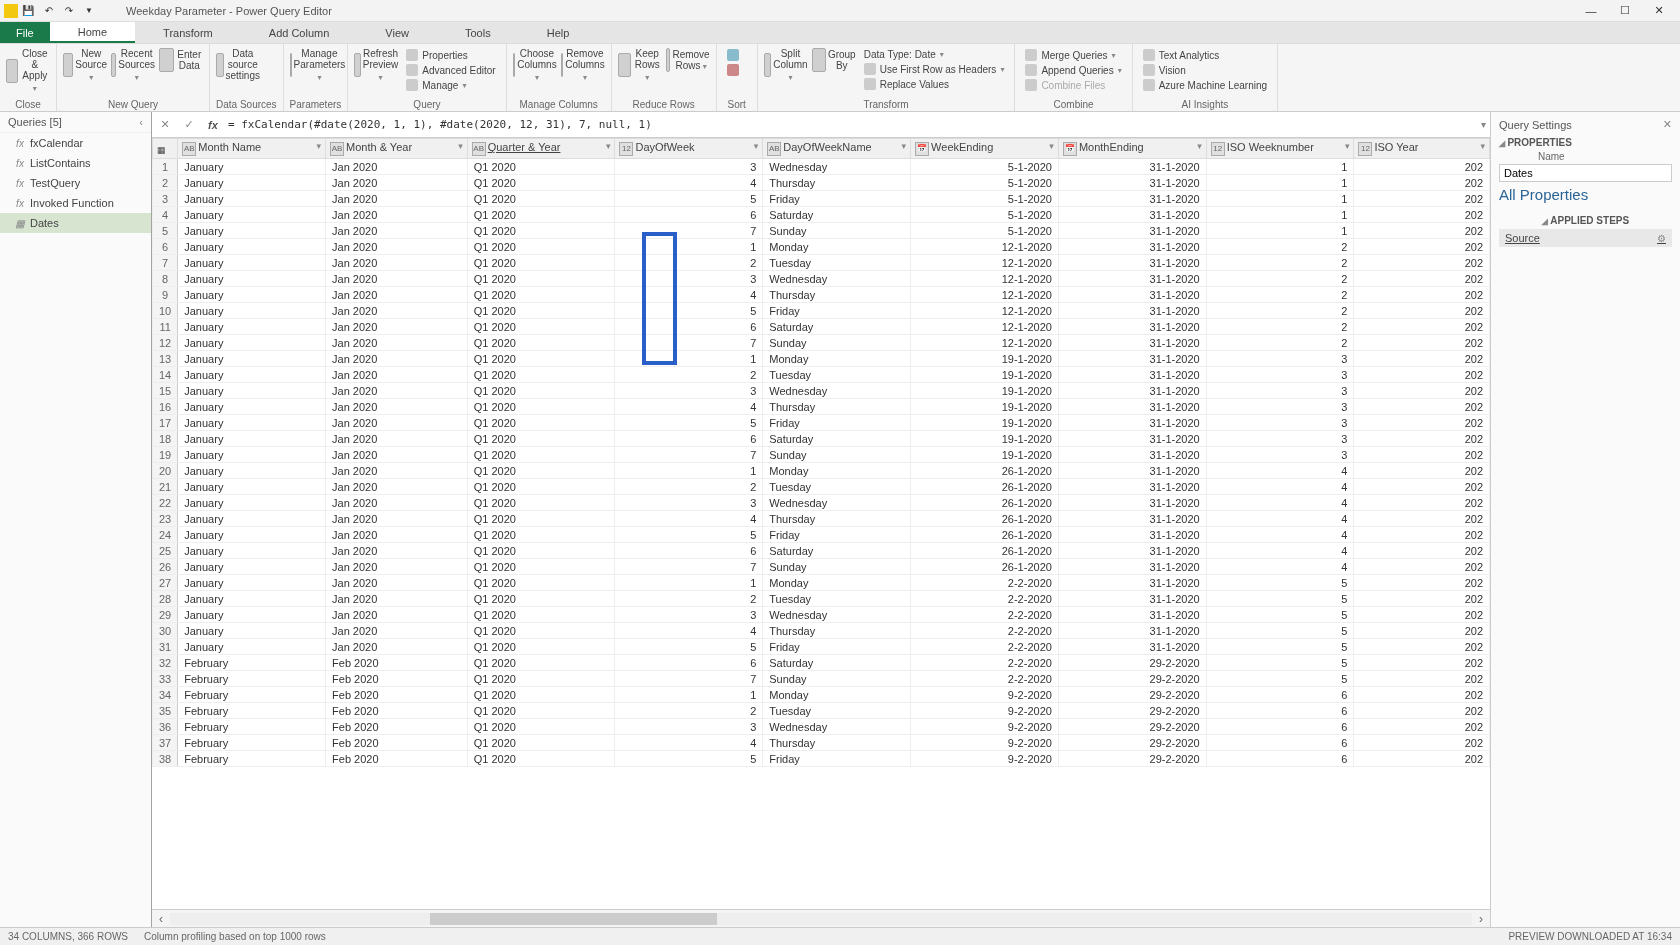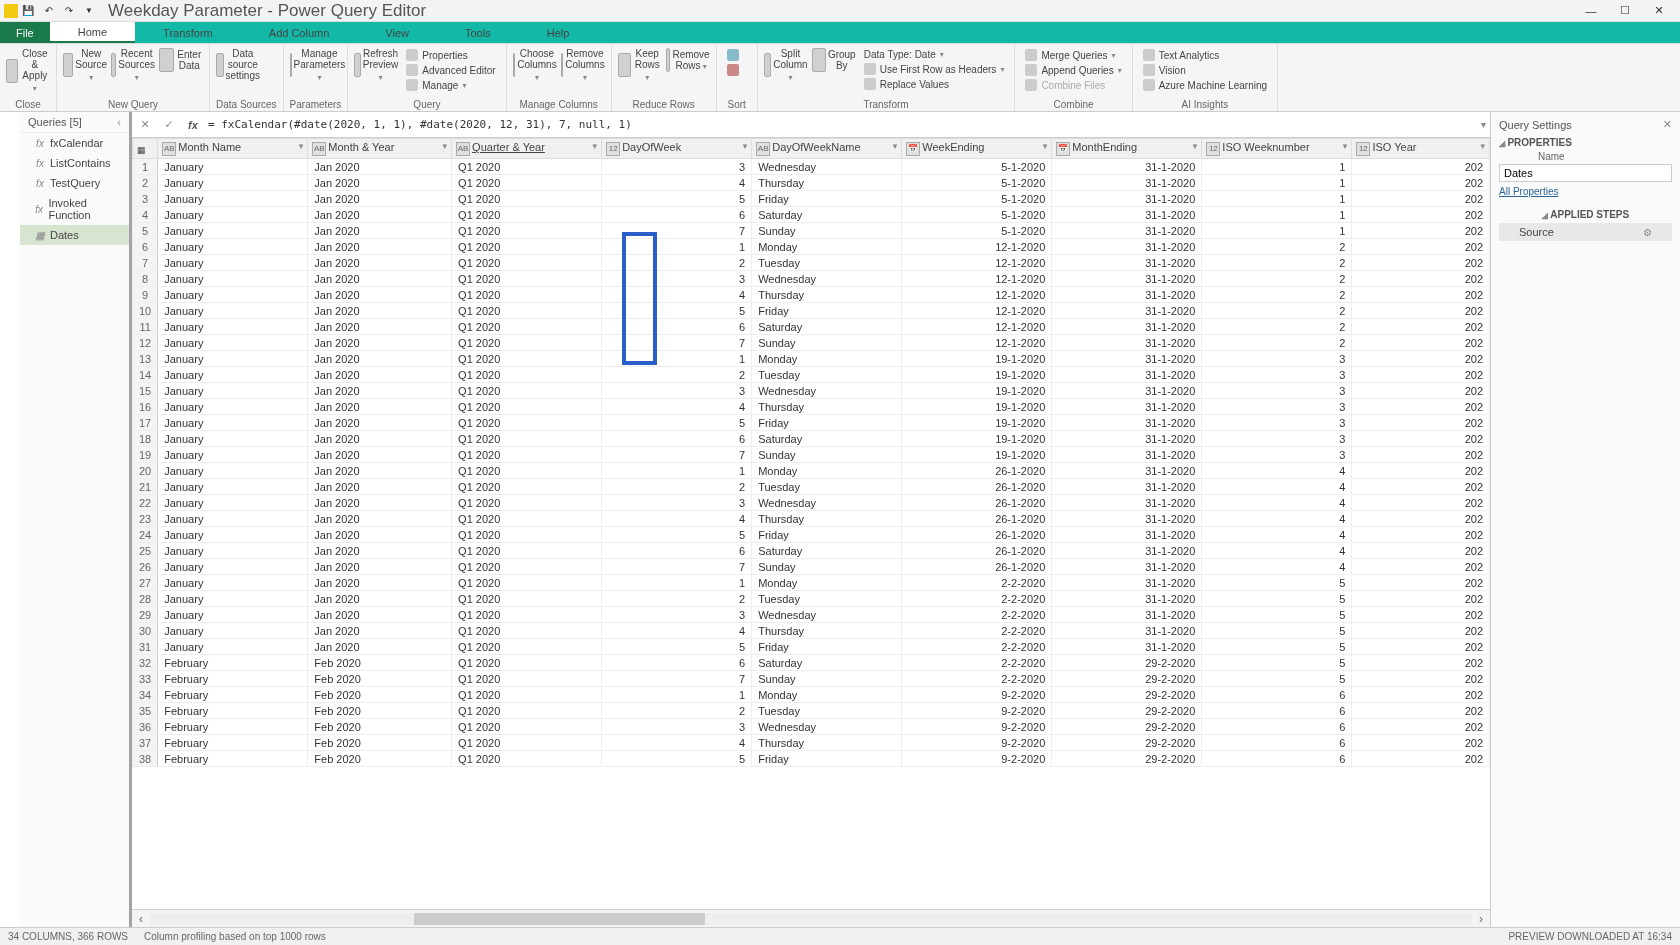--- a/index.html
+++ b/index.html
@@ -2,46 +2,46 @@
 <html><head>
 <meta charset="utf-8">
 <style>
 * { margin:0; padding:0; box-sizing:border-box; font-family:"Segoe UI",sans-serif; }
 body { background:#fff; font-size:11px; color:#333; overflow:hidden; }
 
 
 .titlebar { height:22px; background:#f3f3f3; display:flex; align-items:center; padding:0 4px; border-bottom:1px solid #ddd; }
 .titlebar .qat { display:flex; gap:2px; align-items:center; }
 .titlebar .qat-btn { width:18px; height:18px; display:flex; align-items:center; justify-content:center; font-size:10px; }
-.titlebar .title { margin-left:10px; color:#555; font-size:17px; }
+.titlebar .title { margin-left:28px; color:#555; font-size:11px; }
 .titlebar .win-ctrl { margin-left:auto; display:flex; gap:0; }
 .titlebar .win-btn { width:34px; height:20px; display:flex; align-items:center; justify-content:center; font-size:11px; }
 
 
-.menubar { height:22px; display:flex; align-items:stretch; background:#14b8a6; border-bottom:1px solid #ddd; }
+.menubar { height:22px; display:flex; align-items:stretch; background:#e5e5e5; border-bottom:1px solid #ddd; }
 .menubar .tab { padding:0 28px; display:flex; align-items:center; font-size:11px; color:#444; }
 .menubar .tab.file { background:#1a7a4a; color:#fff; padding:0 16px; }
 
 
 .ribbon { height:68px; background:#f5f5f5; border-bottom:1px solid #ccc; display:flex; }
 .rib-group { border-right:1px solid #ddd; padding:2px 6px 1px 6px; display:flex; flex-direction:column; }
 .rib-btns { display:flex; gap:4px; flex:1; align-items:flex-start; }
 .rib-big { width:44px; display:flex; align-items:center; gap:2px; padding-top:2px; }
 .rib-big .ico { width:24px; height:24px; background:#d0d0d0; border:1px solid #aaa; border-radius:2px; }
 .rib-big .lbl { font-size:10px; text-align:center; line-height:1.1; color:#444; }
 .rib-stack { display:flex; flex-direction:column; gap:1px; padding-top:2px; }
 .rib-sm { display:flex; align-items:center; gap:4px; padding:1px 4px; font-size:10px; color:#444; }
 .rib-sm .si { width:12px; height:12px; background:#ccc; border-radius:2px; }
 .rib-label { text-align:center; font-size:10px; color:#666; margin-top:auto; }
 
 
 .main { display:flex; height:calc(100vh - 22px - 22px - 68px - 18px); }
 
 
-.queries { width:112px; border-right:3px solid #a3a3a3; background:#fafafa; display:flex; flex-direction:column;margin-left:20px; }
+.queries { width:152px; border-right:1px solid #a3a3a3; background:#fafafa; display:flex; flex-direction:column; }
 .queries-hdr { padding:4px 8px; font-size:11px; color:#555; display:flex; align-items:center; border-bottom:1px solid #eee; }
 .queries-hdr .collapse { margin-left:auto; color:#888; }
 .qitem { padding:4px 8px 4px 14px; font-size:11px; color:#444; display:flex; align-items:center; gap:4px; }
 .qitem .qi { width:12px; height:12px; display:inline-flex; align-items:center; justify-content:center; font-style:italic; color:#888; font-size:10px; }
 .qitem.sel { background:#d6e4d0; }
 
 
 .center { flex:1; display:flex; flex-direction:column; min-width:0; }
 .fbar { height:26px; display:flex; align-items:center; border-bottom:1px solid #ccc; padding:0 4px; gap:6px; }
 .fbar .fbtn { width:18px; height:18px; display:flex; align-items:center; justify-content:center; color:#888; }
@@ -68,22 +68,22 @@
 .hscroll .thumb { position:absolute; height:12px; background:#ccc; }
 
 
 .settings { width:190px; border-left:1px solid #ccc; background:#fafafa; padding:6px 8px; }
 .settings-hdr { font-size:11px; color:#555; display:flex; align-items:center; margin-bottom:6px; }
 .settings-hdr .xbtn { margin-left:auto; color:#888; }
 .sect-title { font-size:10px; font-weight:bold; color:#555; margin:6px 0 3px 0; }
 .sect-title::before { content:"◢ "; color:#888; font-size:8px; }
 .prop-lbl { font-size:10px; color:#666; margin-bottom:2px;padding-left:39px; }
 .prop-input { width:100%; border:1px solid #ccc; padding:2px 4px; font-size:11px; background:#fff; margin-bottom:4px; }
-.prop-link { font-size:10px; color:#2a6496; text-decoration:underline; }
-.step { background:#e8e8e8; padding:3px 20px; font-size:11px; color:#444; display:flex; align-items:center; }
+.prop-link { font-size:15px; color:#2a6496; }
+.step { background:#e8e8e8; padding:3px 6px; font-size:11px; color:#444; display:flex; align-items:center;text-decoration:underline; }
 .step .gear { margin-left:auto; color:#888; font-size:10px; }
 
 
 .statusbar { height:18px; background:#f0f0f0; border-top:1px solid #ccc; display:flex; align-items:center; padding:0 8px; font-size:10px; color:#666; gap:16px; }
 .statusbar .right { margin-left:auto; }
 .dropcaret::after { content:" ▾"; font-size:8px; color:#888; }
 </style>
 </head>
 <body>
 

